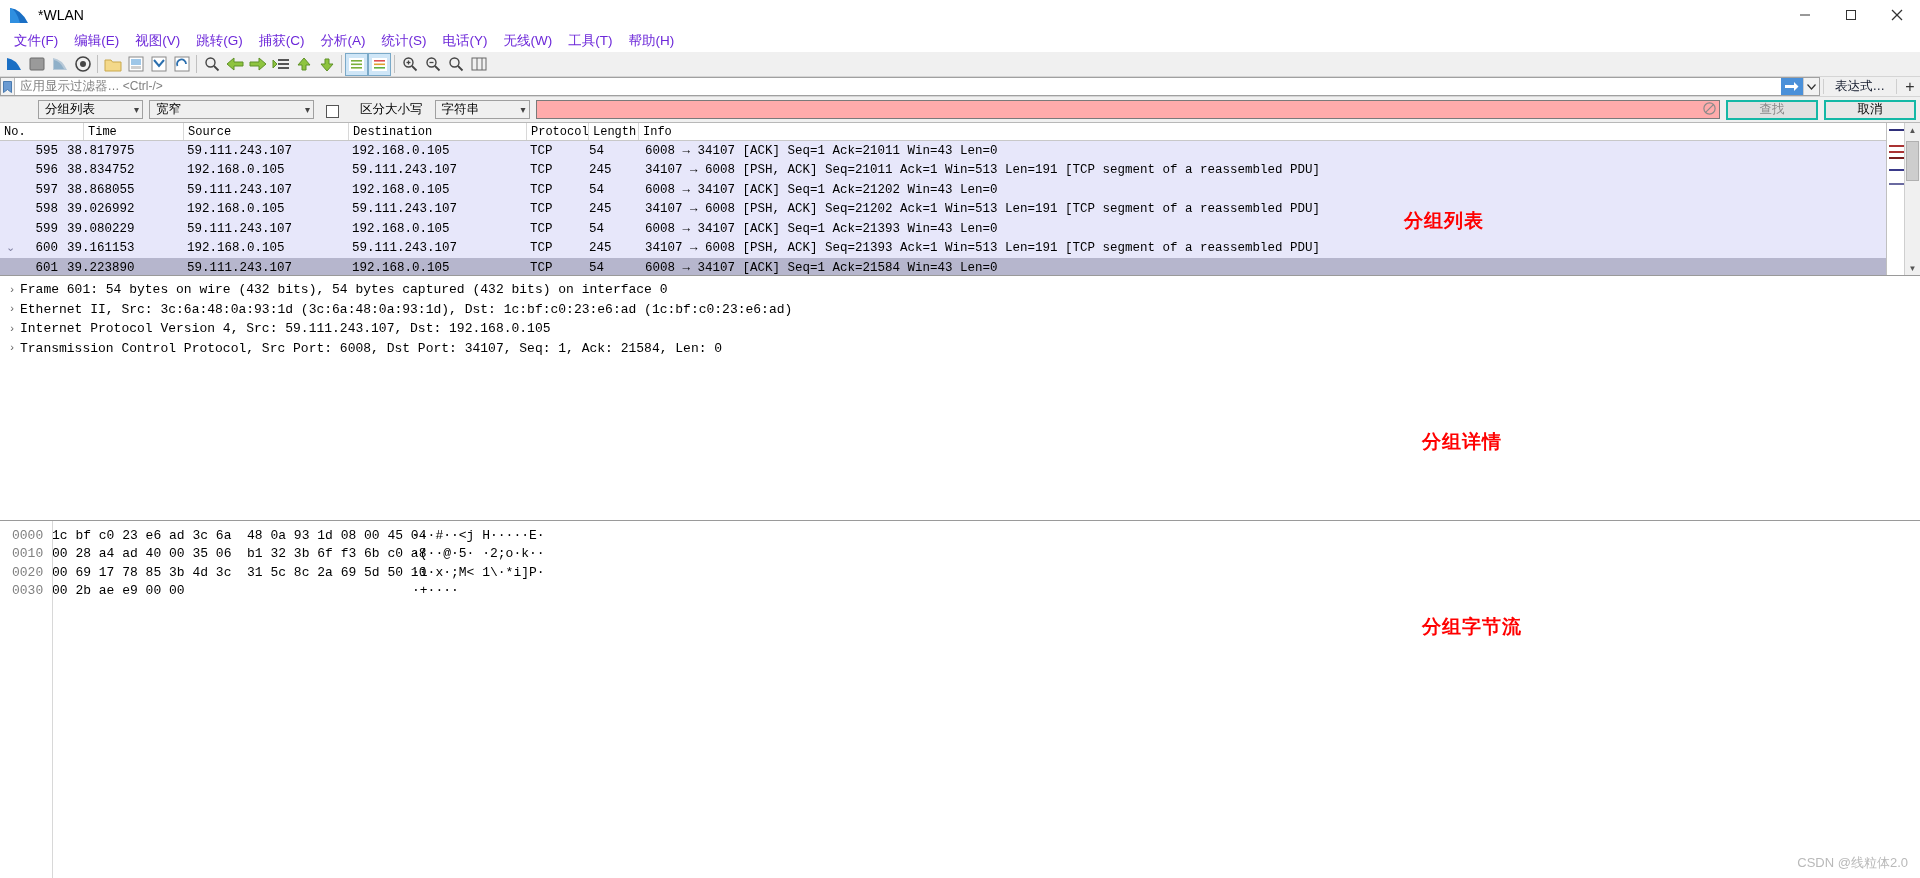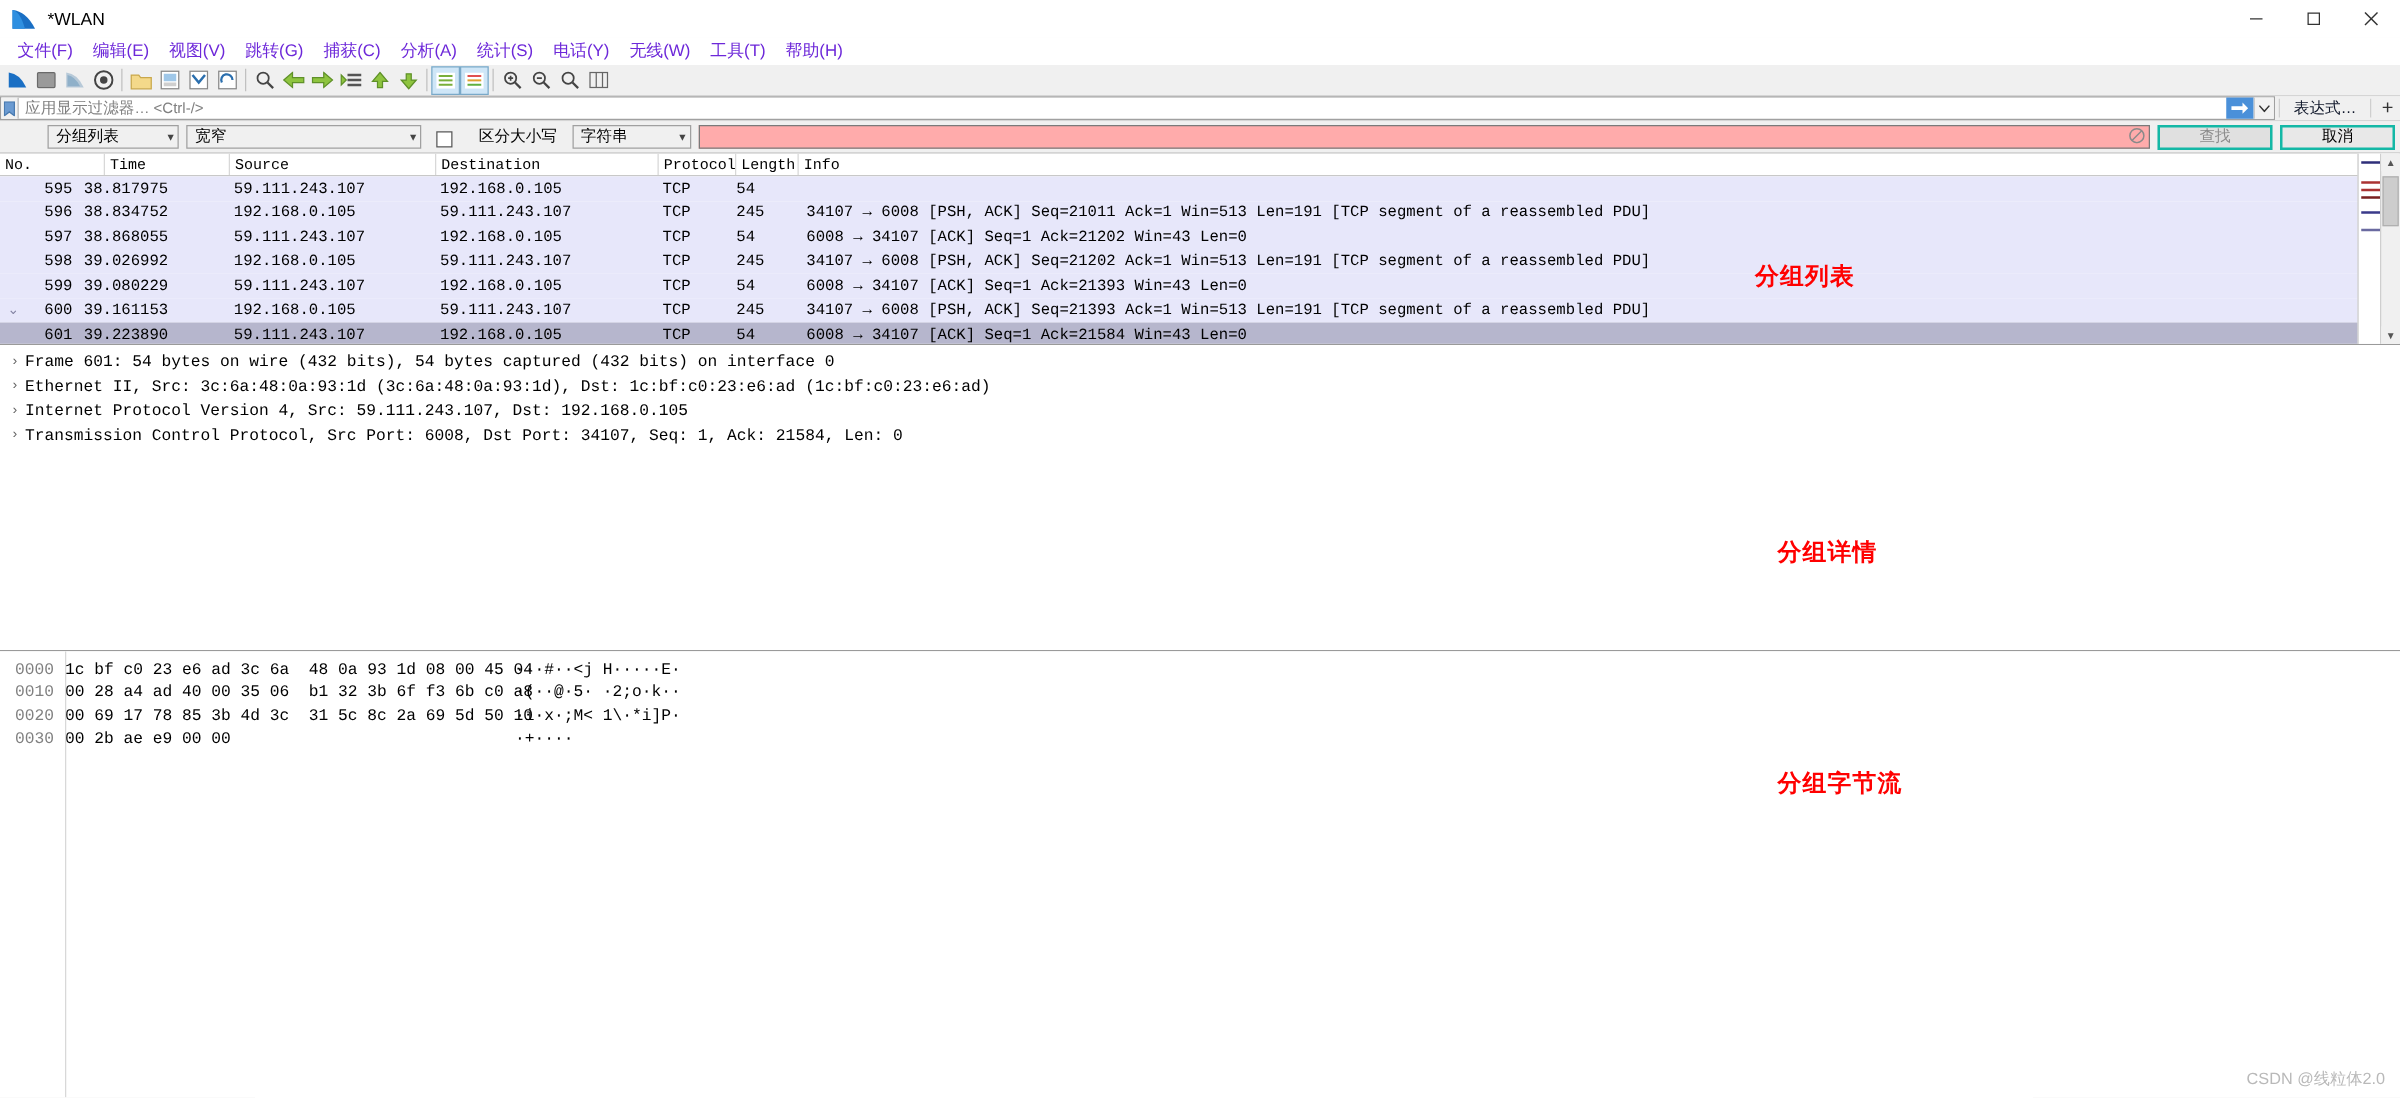--- a/index.html
+++ b/index.html
@@ -363,21 +363,21 @@
     <div class="vsep"></div>
     <div class="filter-plus">+</div>
   </div>
 
   <div class="findbar">
     <div style="width:28px"></div>
     <div class="combo" style="width:105px">
       <span class="cv">分组列表</span>
       <span class="cc">▾</span>
     </div>
-    <div class="combo" style="width:188px">
+    <div class="combo" style="width:165px">
       <span class="cv">宽窄</span>
       <span class="cc">▾</span>
     </div>
     <div class="chk-wrap" style="margin-left:6px">
       <span class="chk"></span>
       <span>区分大小写</span>
     </div>
     <div class="combo" style="width:95px;margin-left:6px">
       <span class="cv">字符串</span>
       <span class="cc">▾</span>
@@ -405,20 +405,21 @@
       <div style="flex:1">Info</div>
     </div>
     <div class="pl-body">
       <div class="pl-row">
         <span class="c-no">595</span>
         <span class="c-time">38.817975</span>
         <span class="c-src">59.111.243.107</span>
         <span class="c-dst">192.168.0.105</span>
         <span class="c-proto">TCP</span>
         <span class="c-len">54</span>
+        <span class="c-info">6008 → 34107 [ACK] Seq=1 Ack=21011 Win=43 Len=0</span>
       </div>
       <div class="pl-row">
         <span class="c-no">596</span>
         <span class="c-time">38.834752</span>
         <span class="c-src">192.168.0.105</span>
         <span class="c-dst">59.111.243.107</span>
         <span class="c-proto">TCP</span>
         <span class="c-len">245</span>
         <span class="c-info">34107 → 6008 [PSH, ACK] Seq=21011 Ack=1 Win=513 Len=191 [TCP segment of a reassembled PDU]</span>
       </div>

